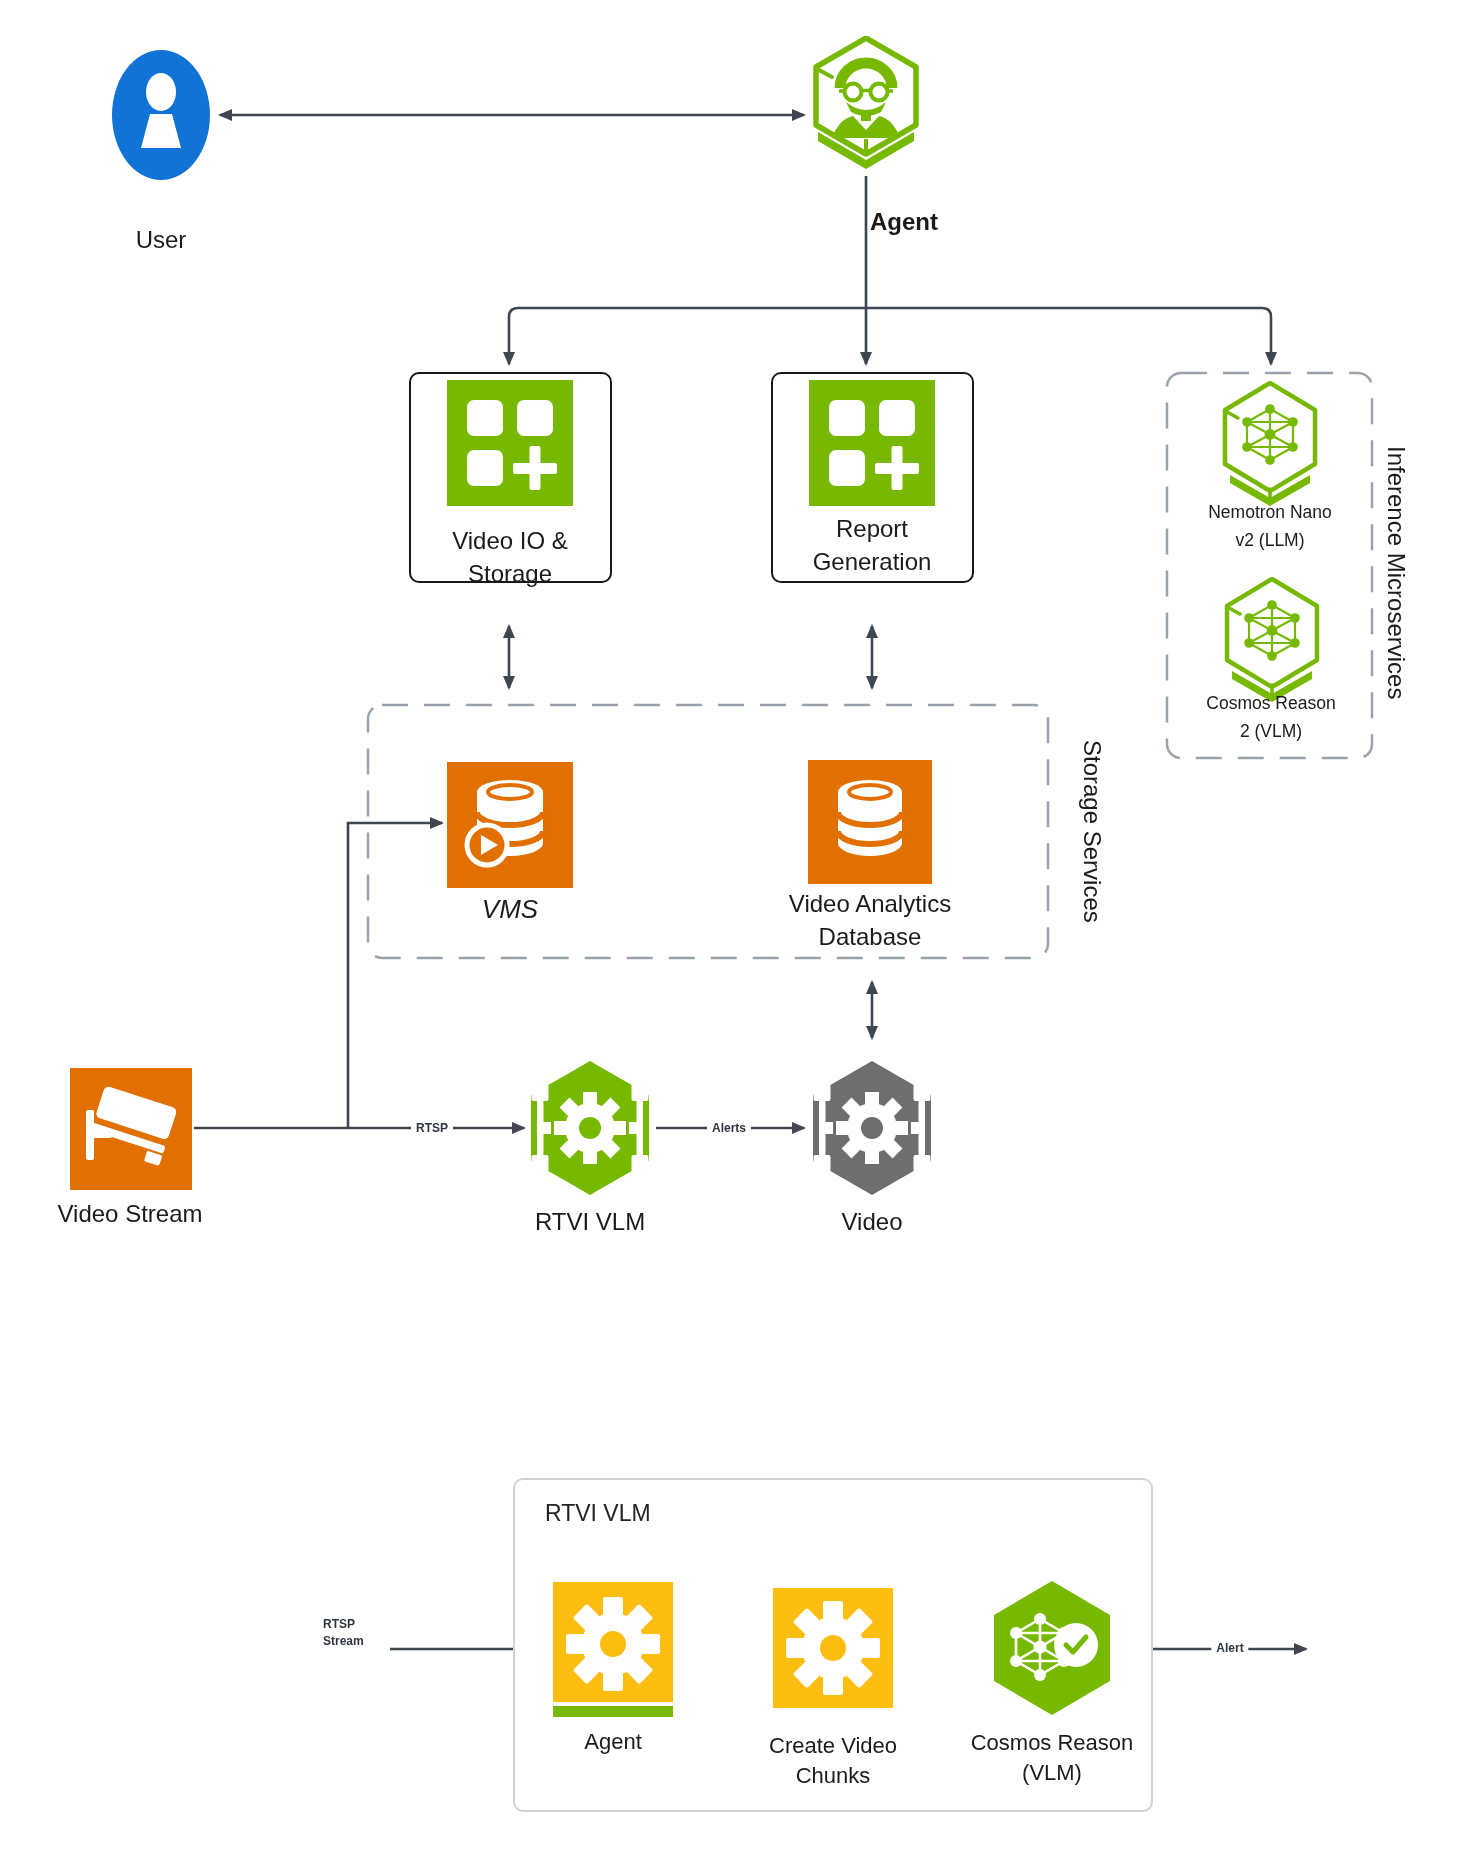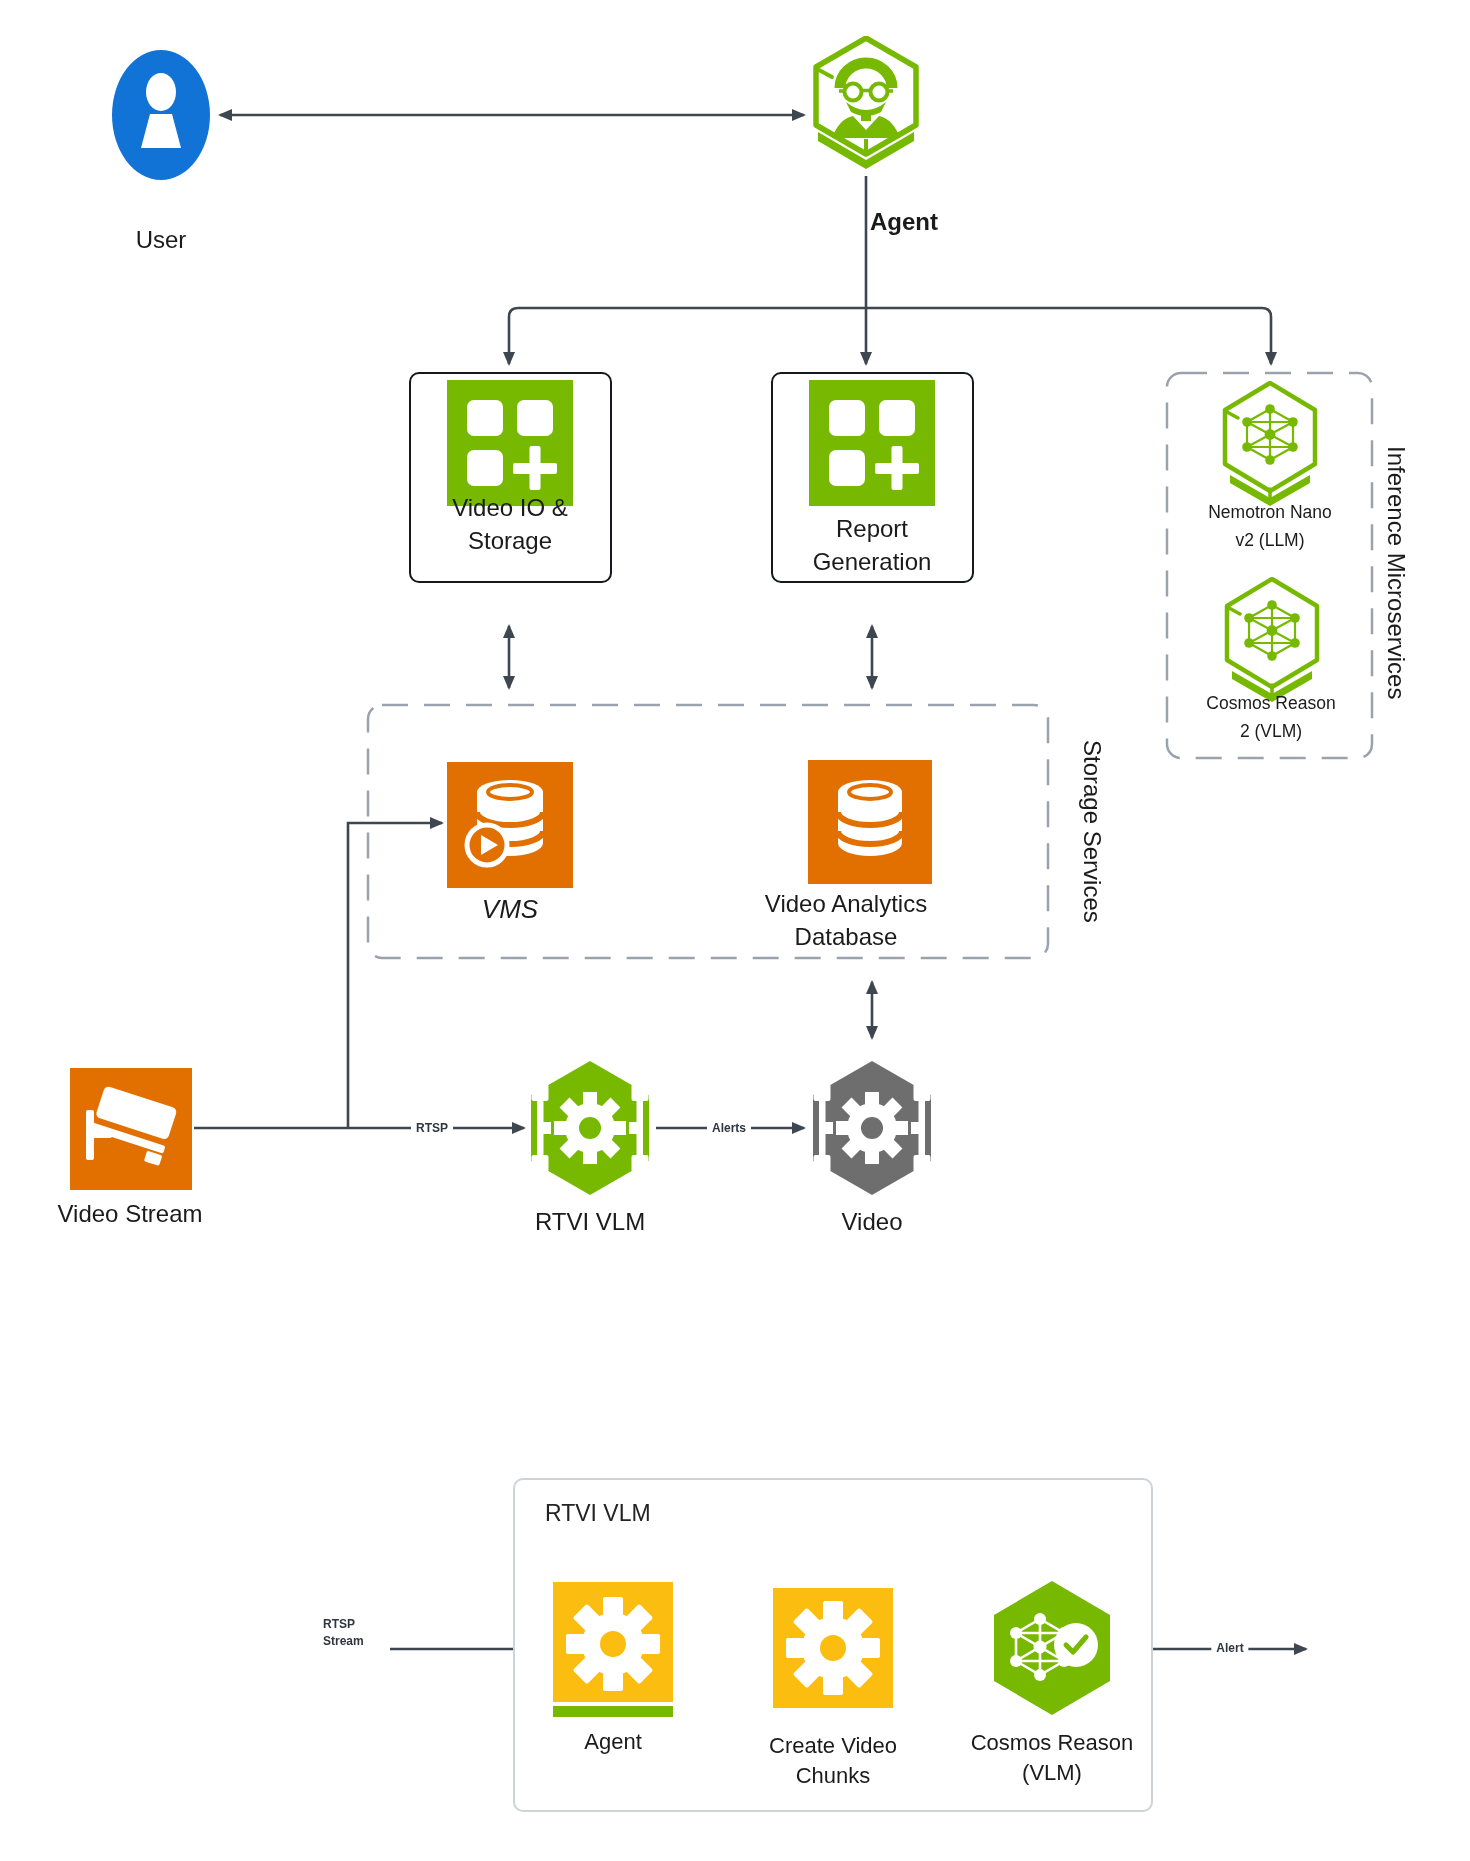--- a/index.html
+++ b/index.html
@@ -363,30 +363,30 @@
           <circle cx="0" cy="0" r="6.5"></circle>
         </g>
       </g>
       <circle cx="85" cy="66" r="22" fill="#fff"></circle>
       <path d="M75,66 L82,73 L95,58" fill="none" stroke="#76b900" stroke-width="5" stroke-linecap="round" stroke-linejoin="round"></path>
     </svg>
   </div>
 
   <div class="nlabel" style="left:161px;top:188px;margin-top:36px;">User</div>
   <div class="nlabel" style="left:904px;top:206px;font-weight:bold;">Agent</div>
-  <div class="nlabel" style="left:510px;top:492px;text-align:center;">Video IO &amp;
+  <div class="nlabel" style="left:510px;top:525px;text-align:center;">Video IO &amp;
 Storage</div>
   <div class="nlabel" style="left:872px;top:513px;">Report
 Generation</div>
   <div class="nlabel small" style="left:1270px;top:498px;">Nemotron Nano
 v2 (LLM)</div>
   <div class="nlabel small" style="left:1271px;top:689px;">Cosmos Reason
 2 (VLM)</div>
   <div class="nlabel" style="left:510px;top:892px;font-size:26px;font-style:italic;">VMS</div>
-  <div class="nlabel" style="left:846px;top:888px;">Video Analytics
+  <div class="nlabel" style="left:870px;top:888px;">Video Analytics
 Database</div>
   <div class="nlabel" style="left:130px;top:1198px;">Video Stream</div>
   <div class="nlabel" style="left:590px;top:1206px;">RTVI VLM</div>
   <div class="nlabel" style="left:872px;top:1206px;">Video</div>
   <div class="boxtitle" style="left:545px;top:1500px;">RTVI VLM</div>
   <div class="nlabel mid" style="left:613px;top:1727px;">Agent</div>
   <div class="nlabel mid" style="left:833px;top:1731px;">Create Video
 Chunks</div>
   <div class="nlabel mid" style="left:1052px;top:1728px;">Cosmos Reason
 (VLM)</div>

